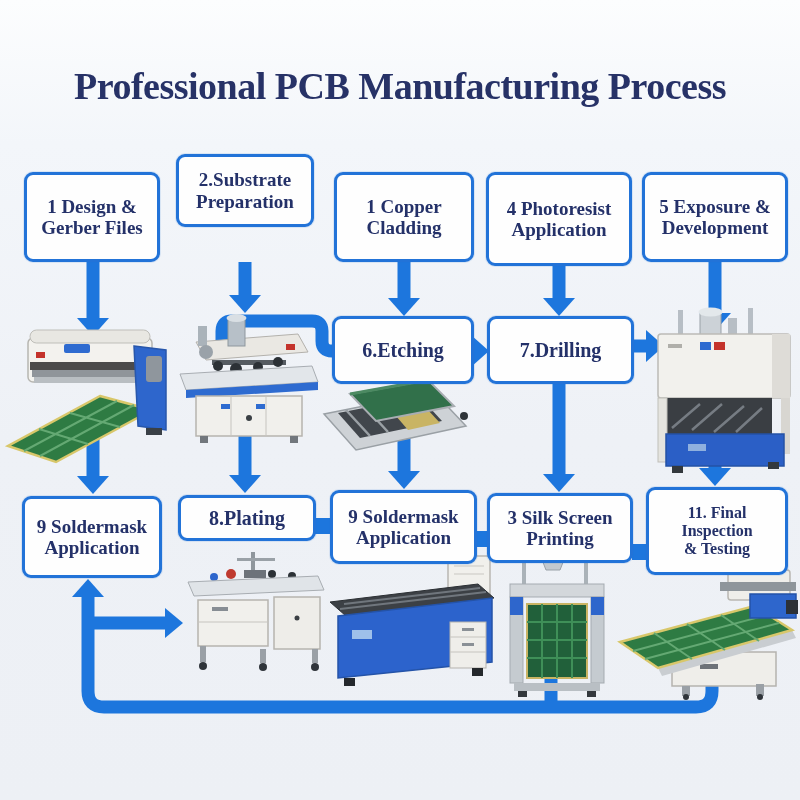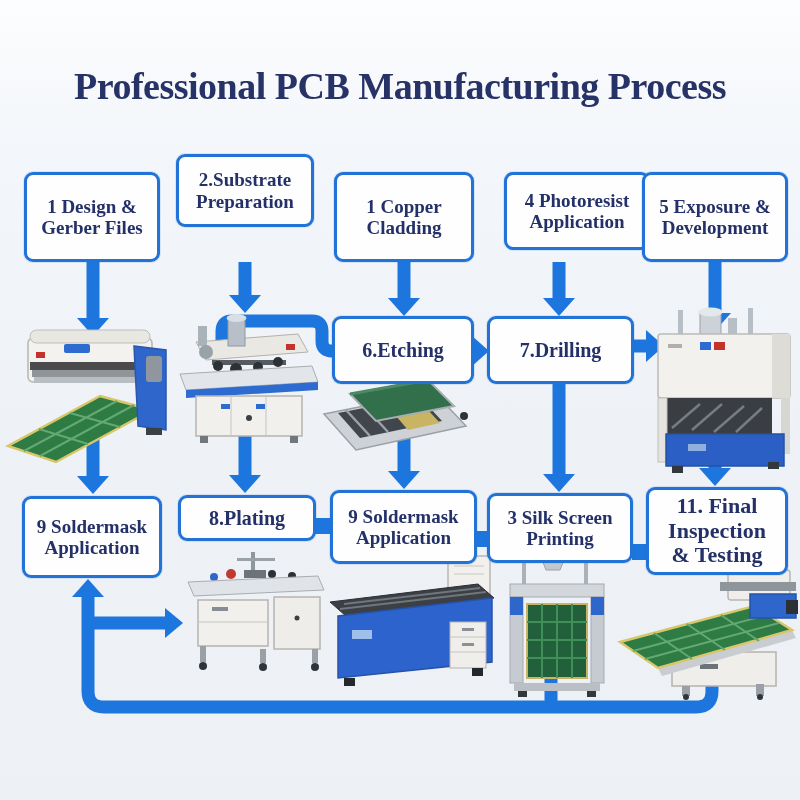--- a/index.html
+++ b/index.html
@@ -15,21 +15,21 @@
   svg.flow{position:absolute;left:0;top:0;z-index:1;}
   .pbox{
     position:absolute;z-index:2;box-sizing:border-box;
     border:3px solid #2273d8;border-radius:9px;background:#fefefe;
     display:flex;align-items:center;justify-content:center;text-align:center;
     color:#243169;font-weight:bold;white-space:pre-line;line-height:1.13;
     font-size:19px;padding:2px 4px;
     box-shadow:0 0 0 1px rgba(34,115,216,0.12);
   }
   .pbox.mid{font-size:20px;}
-  .pbox.small{font-size:22px;justify-content:center;}
+  .pbox.small{font-size:16px;justify-content:center;}
 </style>
 </head>
 <body>
 
 <div class="stage">
 
   <div class="title">Professional PCB Manufacturing Process</div>
 
   <svg class="flow" width="800" height="800" viewBox="0 0 800 800">
 
@@ -221,21 +221,21 @@
 Gerber Files</span>
   </div>
   <div class="pbox" style="left:176px;top:154px;width:138px;height:73px">
     <span>2.Substrate
 Preparation</span>
   </div>
   <div class="pbox" style="left:334px;top:172px;width:140px;height:90px">
     <span>1 Copper
 Cladding</span>
   </div>
-  <div class="pbox" style="left:504px;top:172px;width:146px;height:78px">
+  <div class="pbox" style="left:486px;top:172px;width:146px;height:94px">
     <span>4 Photoresist
 Application</span>
   </div>
   <div class="pbox" style="left:642px;top:172px;width:146px;height:90px">
     <span>5 Exposure &amp;
 Development</span>
   </div>
 
   <div class="pbox mid" style="left:332px;top:316px;width:142px;height:68px">
     <span>6.Etching</span>

